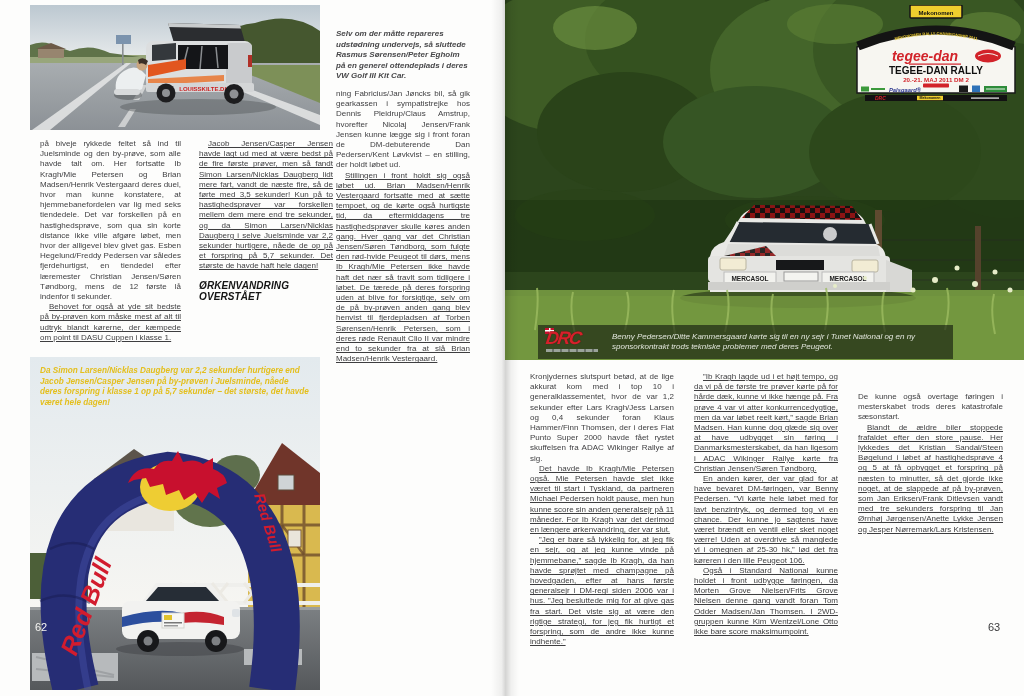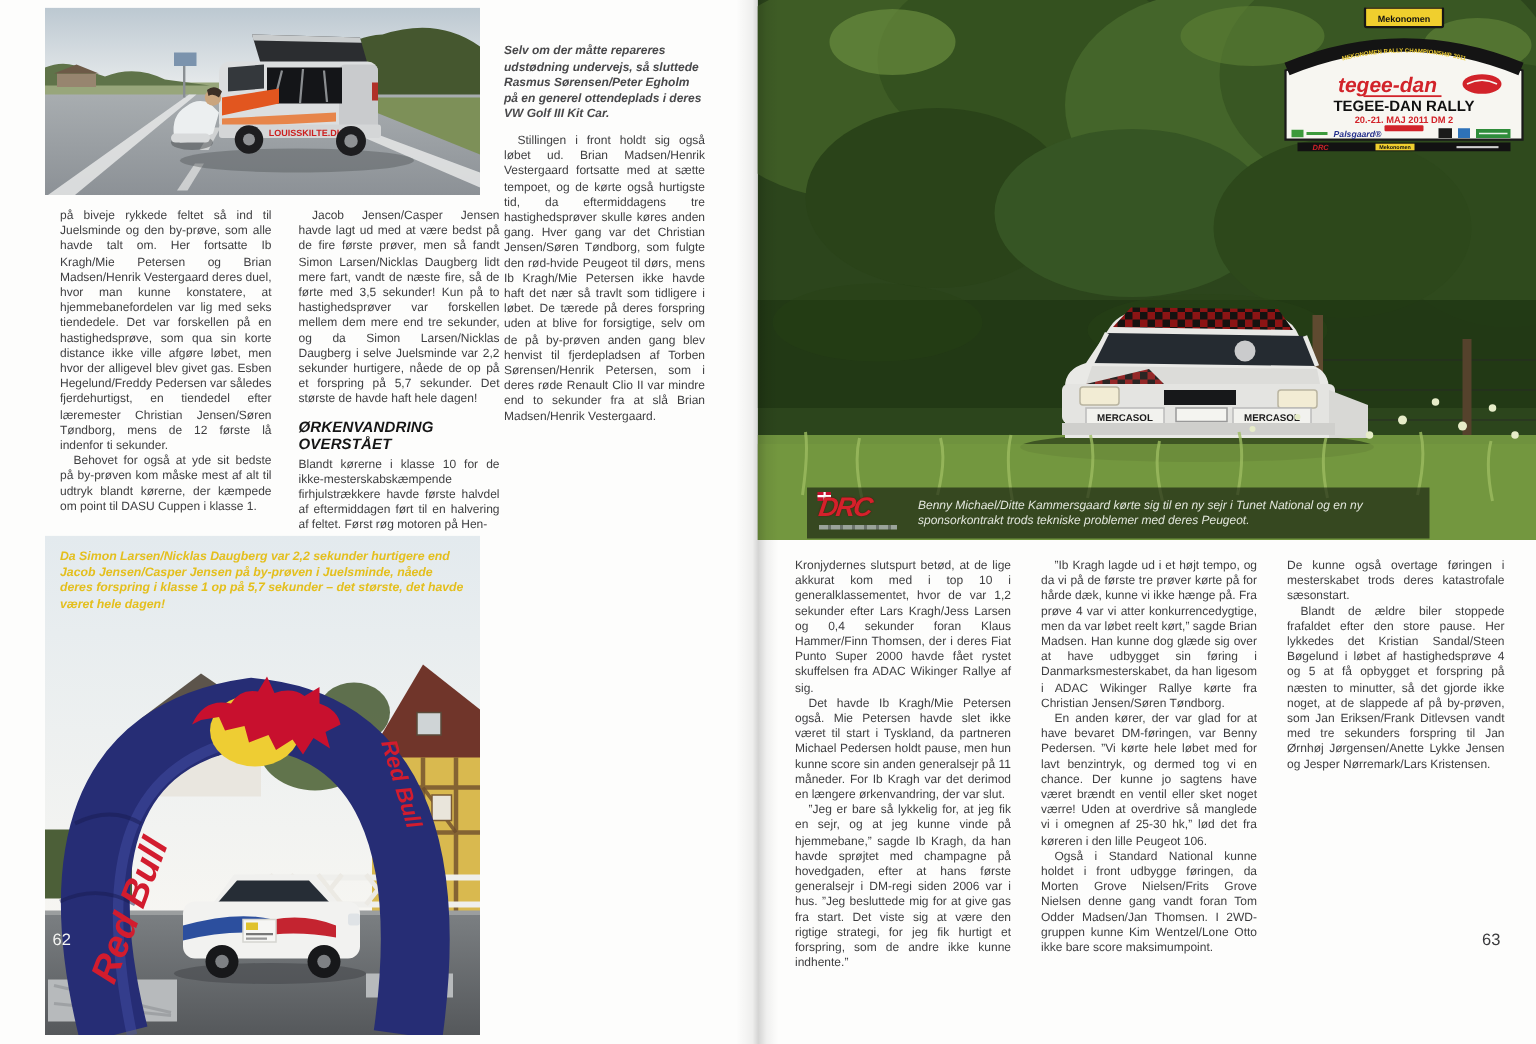--- a/index.html
+++ b/index.html
@@ -4,21 +4,21 @@
 <style>
   html,body{margin:0;padding:0;background:#aaa;}
   .spread{position:relative;width:1024px;height:696px;background:#fdfdfc;overflow:hidden;
           font-family:"Liberation Sans",sans-serif;padding-left:28px;}
   .gutter{position:absolute;left:491px;top:0;width:28px;height:696px;pointer-events:none;z-index:6;
           background:linear-gradient(to right,rgba(0,0,0,0) 0%,rgba(0,0,0,0.06) 38%,rgba(0,0,0,0.16) 52%,rgba(0,0,0,0.05) 72%,rgba(0,0,0,0) 100%);}
   .photo{position:absolute;overflow:hidden;}
   .photo svg{display:block;width:100%;height:100%;}
   .col{position:absolute;}
   .col p{margin:0;font-size:8px;line-height:10.2px;text-align:justify;color:#3e3e40;hyphens:auto;}
-  .ind{text-indent:9px;}
+  .ind{text-indent:9px;text-decoration:underline;}
   .flush{text-indent:0;}
   .subhead{margin:8px 0 3px 0;font-size:10px;font-style:italic;font-weight:bold;color:#151515;letter-spacing:0.1px;}
   .caption-tr{position:absolute;left:336px;top:29px;width:134px;font-size:8px;line-height:10.6px;
               font-style:italic;font-weight:bold;color:#48484a;}
   .caption-yellow{position:absolute;left:10px;top:9px;width:270px;font-size:8.2px;line-height:10.6px;
                   font-style:italic;font-weight:bold;color:#e4bf1d;}
   .pagenum{position:absolute;font-size:11px;z-index:4;}
   .pagenum-left{left:5px;top:264px;color:#f4f4f2;}
   .pagenum-right{left:988px;top:621px;color:#3b3b3d;text-align:center;}
   .caption-bar{position:absolute;left:33px;top:325px;width:415px;height:34px;z-index:3;
@@ -33,21 +33,21 @@
                        linear-gradient(#fff,#fff) 0 2.2px/9px 1.5px no-repeat,#c8102e;}
   .drc-bar{width:52px;height:3px;margin-top:1px;background:repeating-linear-gradient(90deg,#9aa39a 0 6px,#6a726a 6px 8px);}
   .rally-plate{position:absolute;left:348px;top:5px;width:166px;height:96px;z-index:3;}
   .rally-plate svg{display:block;width:100%;height:100%;}
   svg text{font-family:"Liberation Sans",sans-serif;}
   .col-l1{left:40px;top:139px;width:141px;}
   .col-l2{left:199px;top:139px;width:134px;}
   .col-l3{left:336px;top:89px;width:134px;}
   .col-r1{left:530px;top:372px;width:144px;}
   .col-r2{left:694px;top:372px;width:144px;}
-  .col-r3{left:858px;top:372px;width:145px;}
+  .col-r3{left:858px;top:392px;width:145px;}
   .photo-roadside{left:30px;top:5px;width:290px;height:125px;}
   .photo-redbull{left:30px;top:357px;width:290px;height:333px;}
   .photo-peugeot{left:505px;top:0;width:519px;height:360px;}
 </style>
 </head>
 <body>
 
 <div class="spread">
 
   <div>
@@ -112,23 +112,23 @@
 
     <div class="caption-tr">Selv om der måtte repareres udstødning undervejs, så sluttede Rasmus Sørensen/Peter Egholm på en generel ottendeplads i deres VW Golf III Kit Car.</div>
 
     <div class="col col-l1">
       <p class="flush">på biveje rykkede feltet så ind til Juelsminde og den by-prøve, som alle havde talt om. Her fortsatte Ib Kragh/Mie Petersen og Brian Madsen/Henrik Vestergaard deres duel, hvor man kunne konstatere, at hjemmebanefordelen var lig med seks tiendedele. Det var forskellen på en hastighedsprøve, som qua sin korte distance ikke ville afgøre løbet, men hvor der alligevel blev givet gas. Esben Hegelund/Freddy Pedersen var således fjerdehurtigst, en tiendedel efter læremester Christian Jensen/Søren Tøndborg, mens de 12 første lå indenfor ti sekunder.</p>
       <p class="ind">Behovet for også at yde sit bedste på by-prøven kom måske mest af alt til udtryk blandt kørerne, der kæmpede om point til DASU Cuppen i klasse 1.</p>
     </div>
     <div class="col col-l2">
       <p class="ind">Jacob Jensen/Casper Jensen havde lagt ud med at være bedst på de fire første prøver, men så fandt Simon Larsen/Nicklas Daugberg lidt mere fart, vandt de næste fire, så de førte med 3,5 sekunder! Kun på to hastighedsprøver var forskellen mellem dem mere end tre sekunder, og da Simon Larsen/Nicklas Daugberg i selve Juelsminde var 2,2 sekunder hurtigere, nåede de op på et forspring på 5,7 sekunder. Det største de havde haft hele dagen!</p>
       <h3 class="subhead">ØRKENVANDRING OVERSTÅET</h3>
-      <p class="flush">Blandt kørerne i klasse 10 for de ikke-mesterskabskæmpende firhjulstrækkere havde første halvdel af eftermiddagen ført til en halvering af feltet. Først røg motoren på Hen-</p>
     </div>
     <div class="col col-l3">
+      <p class="flush">ning Fabricius/Jan Jøncks bil, så gik gearkassen i sympatistrejke hos Dennis Pleidrup/Claus Amstrup, hvorefter Nicolaj Jensen/Frank Jensen kunne lægge sig i front foran de DM-debuterende Dan Pedersen/Kent Løvkvist – en stilling, der holdt løbet ud.</p>
       <p class="ind">Stillingen i front holdt sig også løbet ud. Brian Madsen/Henrik Vestergaard fortsatte med at sætte tempoet, og de kørte også hurtigste tid, da eftermiddagens tre hastighedsprøver skulle køres anden gang. Hver gang var det Christian Jensen/Søren Tøndborg, som fulgte den rød-hvide Peugeot til dørs, mens Ib Kragh/Mie Petersen ikke havde haft det nær så travlt som tidligere i løbet. De tærede på deres forspring uden at blive for forsigtige, selv om de på by-prøven anden gang blev henvist til fjerdepladsen af Torben Sørensen/Henrik Petersen, som i deres røde Renault Clio II var mindre end to sekunder fra at slå Brian Madsen/Henrik Vestergaard.</p>
     </div>
 
     <div class="photo photo-redbull">
       <svg viewBox="0 0 290 333" preserveAspectRatio="none">
         <defs>
           <linearGradient id="sky2" x1="0" y1="0" x2="0" y2="1">
             <stop offset="0" stop-color="#e3eaee"></stop>
               <stop offset="1" stop-color="#f7f6f2"></stop>
           </linearGradient>
@@ -310,21 +310,21 @@
           <rect x="118" y="92.4" width="28" height="1.4" fill="#cfcfcf"></rect>
         </svg>
       </div>
 
       <div class="caption-bar">
         <div class="drc">
           <span class="drc-flag"></span>
           <span class="drc-text">DRC</span>
           <div class="drc-bar"></div>
         </div>
-        <div class="cap">Benny Michael/Ditte Kammersgaard kørte sig til en ny sejr i Tunet National og en ny sponsorkontrakt trods tekniske problemer med deres Peugeot.</div>
+        <div class="cap">Benny Pedersen/Ditte Kammersgaard kørte sig til en ny sejr i Tunet National og en ny sponsorkontrakt trods tekniske problemer med deres Peugeot.</div>
       </div>
     </div>
 
     <div class="col col-r1">
       <p class="flush">Kronjydernes slutspurt betød, at de lige akkurat kom med i top 10 i generalklassementet, hvor de var 1,2 sekunder efter Lars Kragh/Jess Larsen og 0,4 sekunder foran Klaus Hammer/Finn Thomsen, der i deres Fiat Punto Super 2000 havde fået rystet skuffelsen fra ADAC Wikinger Rallye af sig.</p>
       <p class="ind">Det havde Ib Kragh/Mie Petersen også. Mie Petersen havde slet ikke været til start i Tyskland, da partneren Michael Pedersen holdt pause, men hun kunne score sin anden generalsejr på 11 måneder. For Ib Kragh var det derimod en længere ørkenvandring, der var slut.</p>
       <p class="ind">”Jeg er bare så lykkelig for, at jeg fik en sejr, og at jeg kunne vinde på hjemmebane,” sagde Ib Kragh, da han havde sprøjtet med champagne på hovedgaden, efter at hans første generalsejr i DM-regi siden 2006 var i hus. ”Jeg besluttede mig for at give gas fra start. Det viste sig at være den rigtige strategi, for jeg fik hurtigt et forspring, som de andre ikke kunne indhente.”</p>
     </div>
     <div class="col col-r2">
       <p class="ind">”Ib Kragh lagde ud i et højt tempo, og da vi på de første tre prøver kørte på for hårde dæk, kunne vi ikke hænge på. Fra prøve 4 var vi atter konkurrencedygtige, men da var løbet reelt kørt,” sagde Brian Madsen. Han kunne dog glæde sig over at have udbygget sin føring i Danmarksmesterskabet, da han ligesom i ADAC Wikinger Rallye kørte fra Christian Jensen/Søren Tøndborg.</p>

